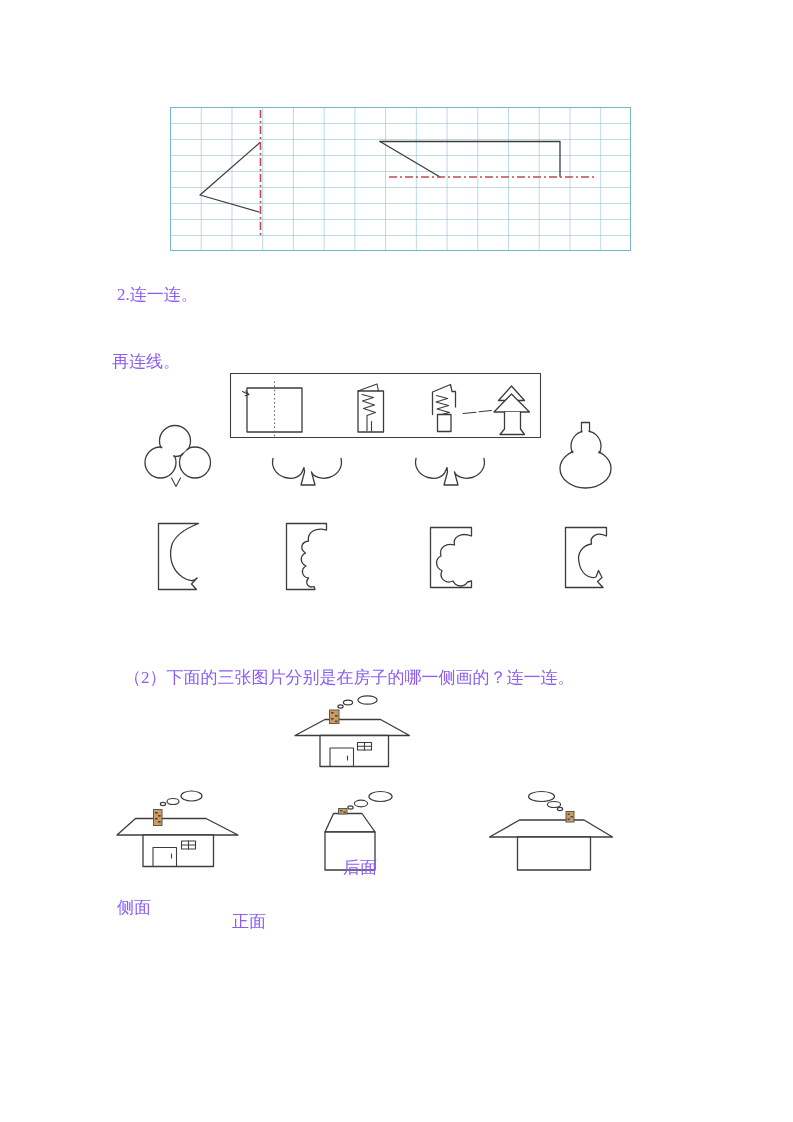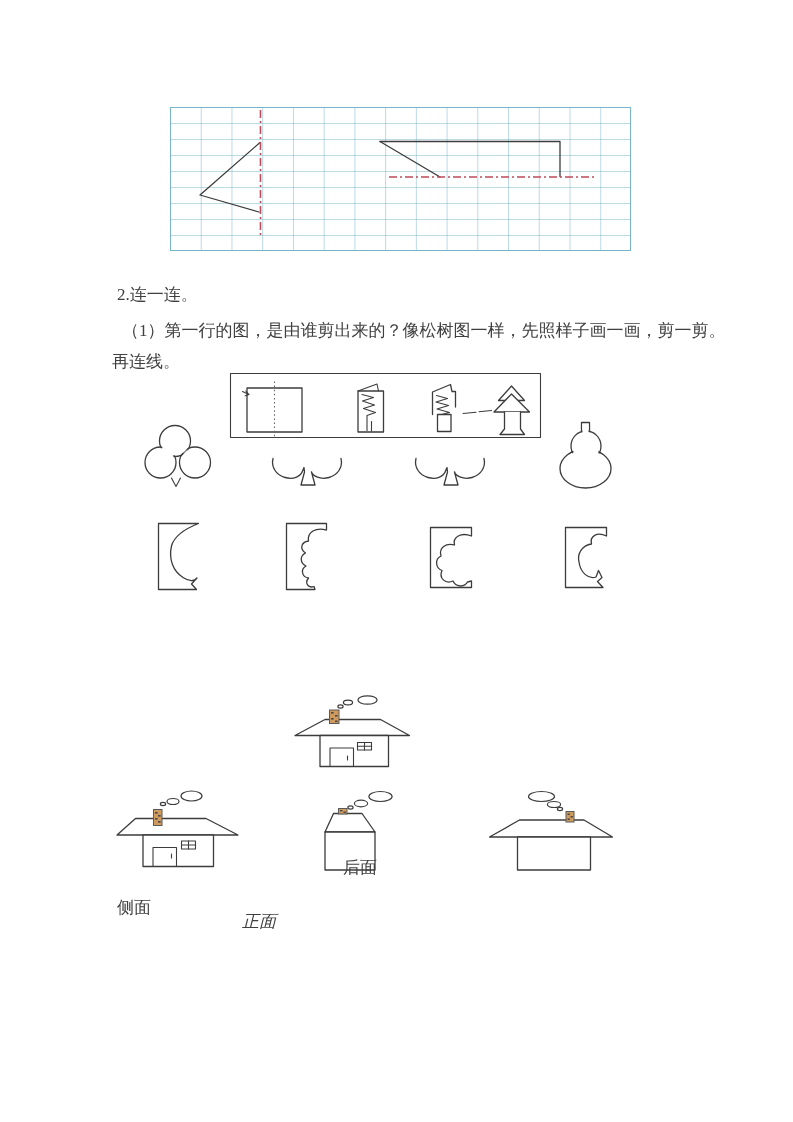--- a/index.html
+++ b/index.html
@@ -5,21 +5,21 @@
   :root{
     --grid-line:#77b5cb;
     --symmetry-axis:#c04a5a;
     --figure-outline:#3c3c3c;
     --chimney-brick:#cf9a5e;
   }
   html,body{margin:0;padding:0;background:#e8e8e8;}
   .page{
     position:relative;width:793px;height:1122px;margin:0 auto;
     background:#ffffff;overflow:hidden;
-    font-family:"Liberation Serif","DejaVu Serif",serif;color:#404040;
+    font-family:"Liberation Serif","DejaVu Serif",serif;color:#8b5cf6;
   }
   .abs{position:absolute;}
   .txt{font-size:17px;line-height:1.25;white-space:nowrap;}
   svg{display:block;overflow:visible;}
   .outline{stroke:var(--figure-outline);fill:none;stroke-width:1.3;stroke-linejoin:round;stroke-linecap:round;}
   .outline-f{stroke:var(--figure-outline);fill:#ffffff;stroke-width:1.3;stroke-linejoin:round;stroke-linecap:round;}
   .thin{stroke-width:1.1;}
   .cover{fill:#ffffff;stroke:none;}
   .grid-l{stroke:var(--grid-line);stroke-width:1;fill:none;}
   .axis{stroke:var(--symmetry-axis);stroke-width:1.6;fill:none;stroke-dasharray:8 3 2 3;}
@@ -46,21 +46,20 @@
     </g>
     <line class="axis" x1="90.5" y1="3" x2="90.5" y2="130"></line>
     <g>
       <path class="outline" d="M 210 34.5 L 390 34.5 L 390 69.5"></path>
       <path class="outline" d="M 270 70 L 210 34.5"></path>
     </g>
     <line class="axis" x1="219" y1="70" x2="424" y2="70"></line>
   </svg>
 
   <div class="abs txt" style="left:117px;top:284px;">2.连一连。</div>
-  <div class="abs txt" style="left:122px;top:320px;">（1）第一行的图，是由谁剪出来的？像松树图一样，先照样子画一画，剪一剪。</div>
   <div class="abs txt" style="left:112px;top:351px;">再连线。</div>
 
   <svg class="abs" style="left:100px;top:370px;" width="600" height="235" viewBox="100 370 600 235">
 
     <rect x="230.5" y="373.5" width="310" height="64" class="outline thin"></rect>
 
     <g>
       <rect x="247" y="388" width="55" height="44" class="outline"></rect>
       <line x1="274.5" y1="381.5" x2="274.5" y2="436.5" class="fold-dots"></line>
       <path class="outline thin" d="M 242.5 391.5 L 249 394.5 M 245.8 391 L 249 394.5 L 245.2 395.8"></path>
@@ -116,20 +115,21 @@
 
     <path class="outline-f" d="M 158.5 523.5 L 198.5 523.5 C 187 528 174.5 535 171.5 546 C 168.5 559 173 571 183 577.5 C 189 581.5 194.5 581.5 197 578 L 191.5 584 L 196.5 589.5 L 158.5 589.5 Z"></path>
 
     <path class="outline-f" d="M 286.5 523.5 L 326.5 523.5 L 326.5 530 C 316 527 307 532 308.5 541 C 301 542 299.5 549 305.5 553 C 299.5 556 300 563 306 566 C 300.5 569 301.5 577 308.5 578 C 304.5 583 308 588.5 314 586.5 L 315 589.5 L 286.5 589.5 Z"></path>
 
     <path class="outline-f" d="M 430.5 527.5 L 471.5 527.5 L 471.5 536 C 461 532 452.5 537 454.5 545 C 446 542.5 438.5 548 441 556 C 434.5 559 435.5 568 442 570.5 C 438.5 578 445.5 584.5 453 581 C 455.5 587 464.5 587.5 467.5 582 L 471.5 581 L 471.5 587.5 L 430.5 587.5 Z"></path>
 
     <path class="outline-f" d="M 565.5 527.5 L 606.5 527.5 L 606.5 536 C 597 531.5 589.5 536 591.5 544 C 582 545.5 577 553.5 579 562 C 580.5 572.5 588 579.5 596 577 L 598.5 570.5 L 602 577.5 L 597.5 581.5 L 603 587.5 L 565.5 587.5 Z"></path>
   </svg>
 
+  <div class="abs txt" style="left:124px;top:667px;">（2）下面的三张图片分别是在房子的哪一侧画的？连一连。</div>
 
   <svg class="abs" style="left:0px;top:690px;" width="793" height="250" viewBox="0 690 793 250">
 
     <g>
       <path class="outline-f" d="M 295 735.5 L 325 719.5 L 380.5 719.5 L 409.5 735.5 Z"></path>
       <g>
         <rect x="329.5" y="710" width="9.5" height="13.5" class="chimney"></rect>
         <rect x="331" y="712" width="2.6" height="1.6" class="brick"></rect>
         <rect x="335" y="715" width="2.6" height="1.6" class="brick"></rect>
         <rect x="331" y="718" width="2.6" height="1.6" class="brick"></rect>
@@ -204,16 +204,16 @@
       <g>
         <ellipse cx="560" cy="809" rx="2.6" ry="1.6" class="smoke"></ellipse>
         <ellipse cx="554" cy="804.5" rx="6.6" ry="3" class="smoke"></ellipse>
         <ellipse cx="541.5" cy="796.5" rx="13" ry="5" class="smoke"></ellipse>
       </g>
       <rect x="517.5" y="837" width="73" height="33" class="outline-f"></rect>
     </g>
   </svg>
 
   <div class="abs txt" style="left:117px;top:897px;">侧面</div>
-  <div class="abs txt" style="left:242px;top:911px;font-style:italic;">正面</div>
+  <div class="abs txt" style="left:232px;top:911px;">正面</div>
   <div class="abs txt" style="left:343px;top:857px;">后面</div>
 
 </div>
 
 </body></html>

